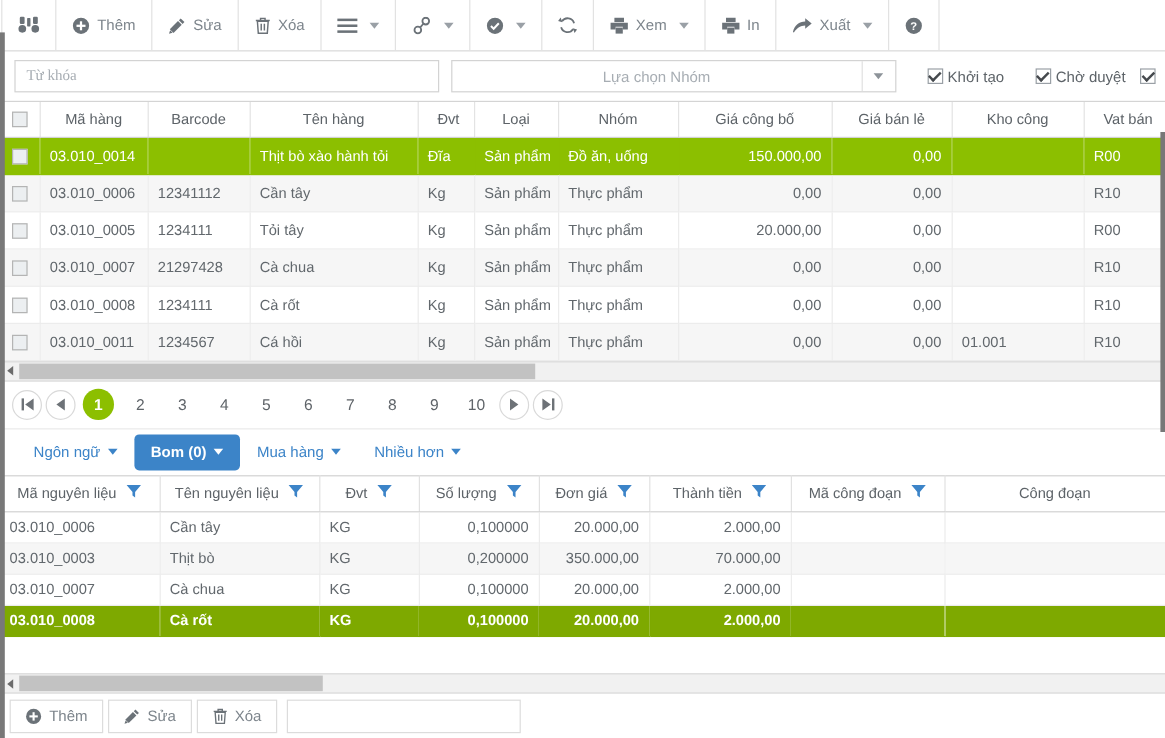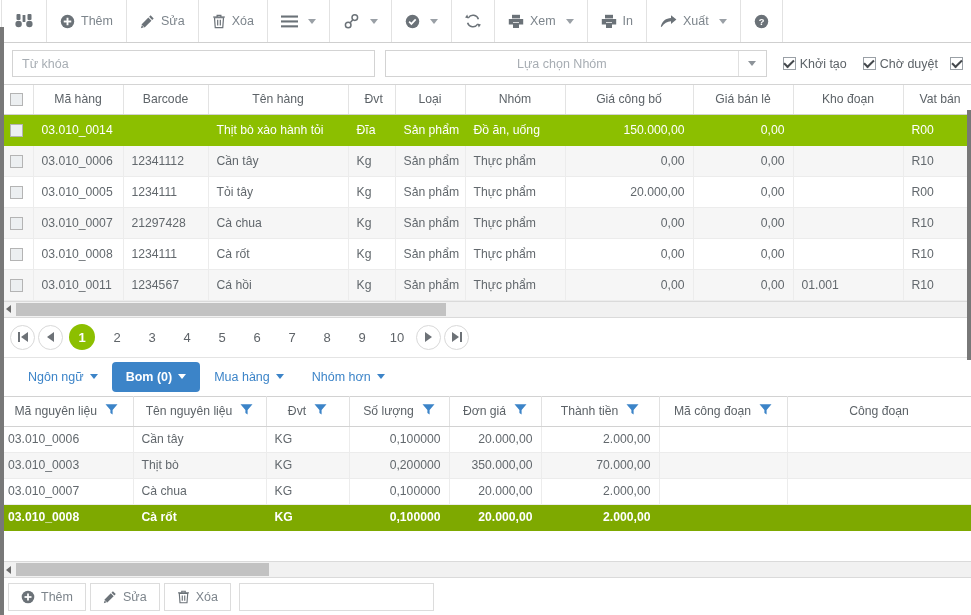--- a/index.html
+++ b/index.html
@@ -101,39 +101,39 @@
   .inp {
     height: 27px;
     border: 1px solid #d3d3d3;
     background: #fff;
     display: flex;
     align-items: center;
     padding: 0 9px;
     color: #a7adb3;
     font-size: 12.5px;
   }
-  .inp.keyword { width: 378px; }
+  .inp.keyword { width: 378px; font-family: Liberation Serif, serif; }
   .inp.group { width: 398px; padding: 0; position: relative; text-align: center; }
   .inp.group .gtext { flex: 1 1 auto; padding: 0 9px; }
   .grp-caret {
     width: 28px; height: 25px;
     border-left: 1px solid #e0e0e0;
     display: flex; align-items: center; justify-content: center;
   }
   .grp-caret i {
     width: 0; height: 0;
     border-left: 4.5px solid transparent;
     border-right: 4.5px solid transparent;
     border-top: 5.5px solid #8d9399;
     display:block;
   }
   .chk-wrap {
     display: flex; align-items: center; gap: 4px;
     color: #5d6368; font-size: 12.5px;
-    margin-left: 6px;
+    margin-left: 16px;
     white-space: nowrap;
   }
   .cbx {
     width: 13px; height: 13px;
     border: 1px solid #9aa0a6;
     background: #fff;
     display: inline-flex;
     align-items: center; justify-content: center;
     flex: 0 0 auto;
   }
@@ -580,21 +580,21 @@
         <tr>
           <th class="chkcell"><span class="gcbx"></span></th>
           <th>Mã hàng</th>
           <th>Barcode</th>
           <th>Tên hàng</th>
           <th>Đvt</th>
           <th>Loại</th>
           <th>Nhóm</th>
           <th>Giá công bố</th>
           <th>Giá bán lẻ</th>
-          <th>Kho đoạn</th>
+          <th>Kho công</th>
           <th>Vat bán</th>
         </tr>
       </thead>
       <tbody>
         <tr class="sel">
           <td class="chkcell"><span class="gcbx"></span></td>
           <td>03.010_0014</td>
           <td></td>
           <td>Thịt bò xào hành tỏi</td>
           <td>Đĩa</td>
@@ -715,21 +715,21 @@
     </div>
     <div class="stab active">
       <span>Bom (0)</span>
       <span class="scaret"></span>
     </div>
     <div class="stab">
       <span>Mua hàng</span>
       <span class="scaret"></span>
     </div>
     <div class="stab">
-      <span>Nhóm hơn</span>
+      <span>Nhiều hơn</span>
       <span class="scaret"></span>
     </div>
   </div>
 
   <div>
     <table class="bom">
       <colgroup>
         <col style="width:133px">
           <col style="width:133px">
           <col style="width:83px">

